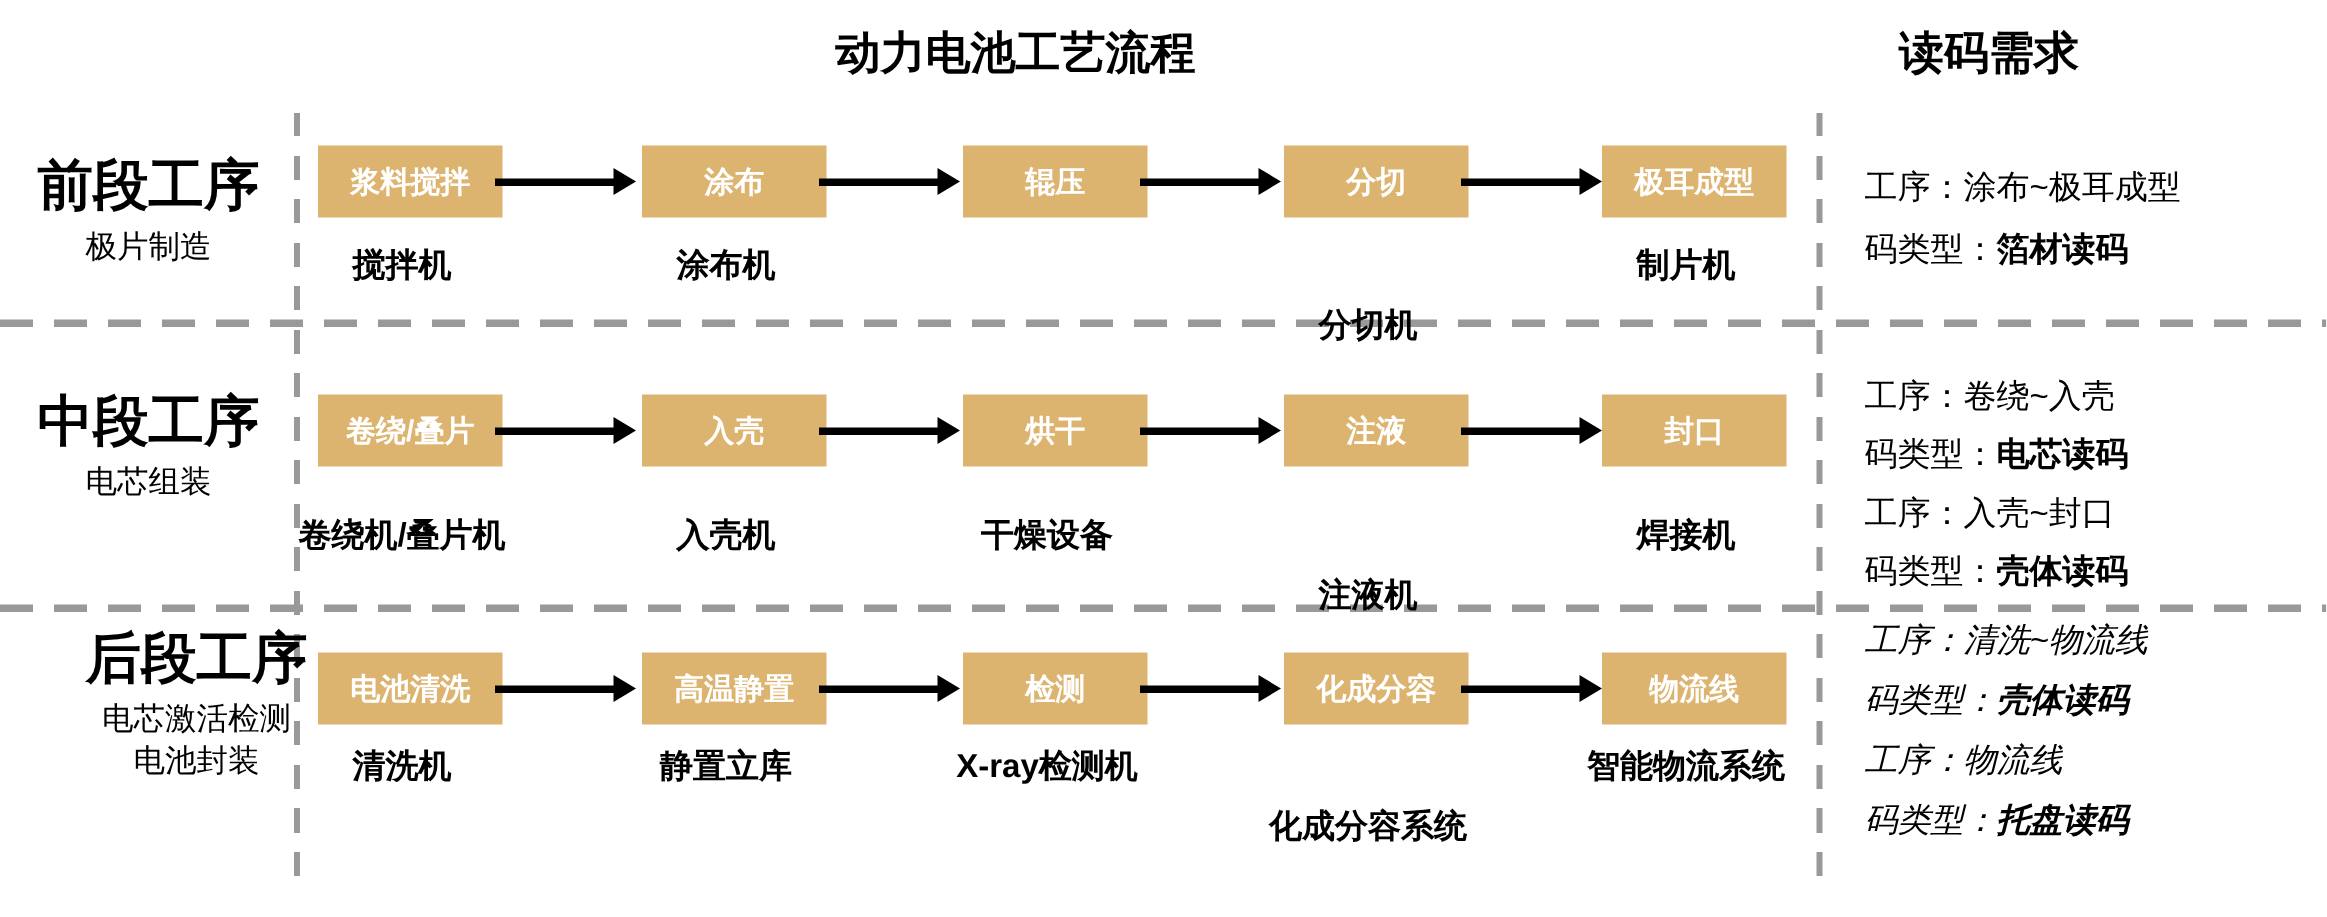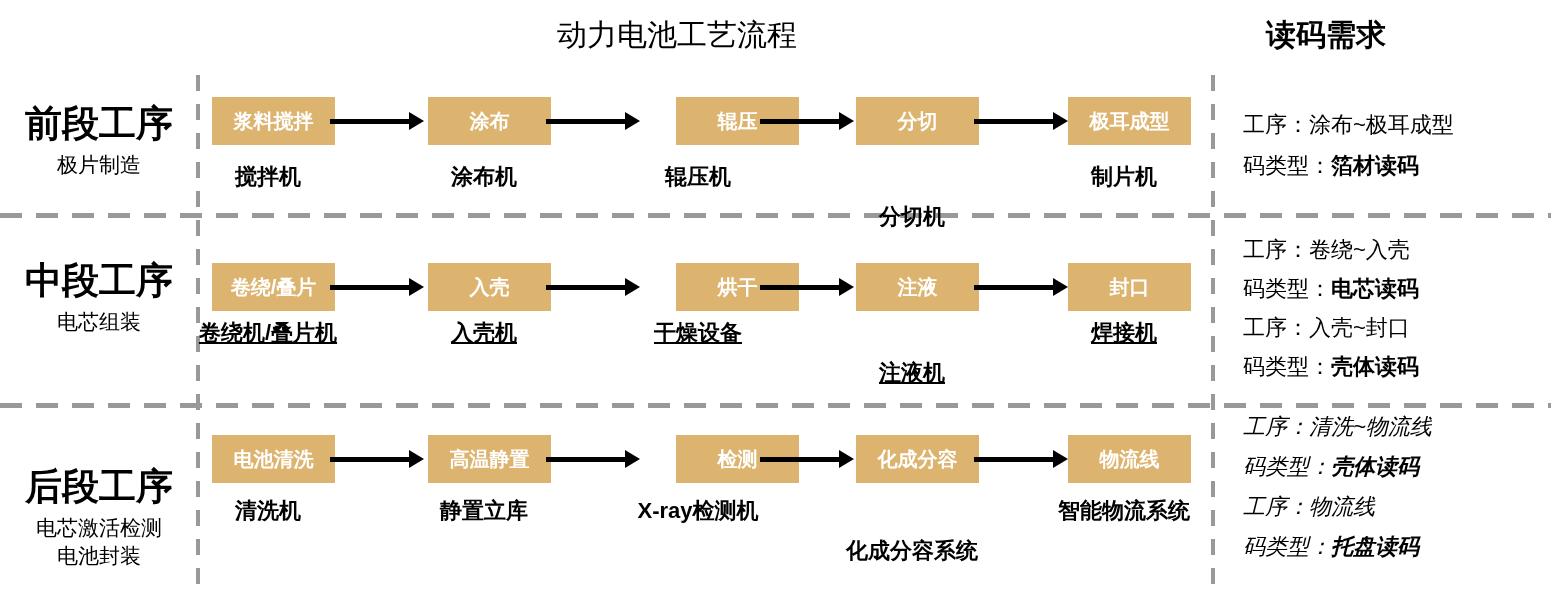--- a/index.html
+++ b/index.html
@@ -7,65 +7,65 @@
     --box-text:#FFFFFF;
     --divider:#999999;
     --arrow:#000000;
     --text:#000000;
   }
   html,body{margin:0;padding:0;background:#fff;}
   .canvas{
     position:relative;width:1551px;height:611px;background:#fff;overflow:hidden;
     font-family:"Liberation Sans", sans-serif;color:var(--text);
   }
-  .title{position:absolute;top:15px;left:557px;font-size:30px;font-weight:normal;white-space:nowrap;}
+  .title{position:absolute;top:15px;left:557px;font-size:30px;font-weight:bold;white-space:nowrap;}
   .req-title{position:absolute;top:15px;left:1266px;font-size:30px;font-weight:bold;white-space:nowrap;}
 
   .vline{position:absolute;top:75px;height:515px;width:4px;
     background:repeating-linear-gradient(to bottom,var(--divider) 0 16px,transparent 16px 29px);}
   .vline.left{left:196px;}
   .vline.right{left:1211px;}
   .hline{position:absolute;left:0;width:1551px;height:5px;
     background:repeating-linear-gradient(to right,var(--divider) 0 22px,transparent 22px 36px);}
   .hline.h1{top:213px;}
   .hline.h2{top:403px;}
 
   .stage{position:absolute;left:0;width:198px;text-align:center;}
   .stage.r1{top:101px;}
   .stage.r2{top:258px;}
-  .stage.r3{top:464px;}
+  .stage.r3{top:416px;margin-left:32px;}
   .stage-name{font-size:37px;font-weight:bold;line-height:46px;white-space:nowrap;}
   .stage-sub{font-size:21px;line-height:28px;margin-top:4px;white-space:nowrap;}
   .stage-sub + .stage-sub{margin-top:0;}
 
   .pbox{position:absolute;width:123px;height:48px;background:var(--box-fill);color:var(--box-text);
     font-size:20px;font-weight:bold;display:flex;align-items:center;justify-content:center;white-space:nowrap;}
   .pbox.r1{top:97px;}
   .pbox.r2{top:263px;}
   .pbox.r3{top:435px;}
-  .bx1{left:212px;}.bx2{left:428px;}.bx3{left:642px;margin-left:34px;}.bx4{left:856px;}.bx5{left:1068px;}
+  .bx1{left:212px;}.bx2{left:428px;}.bx3{left:642px;}.bx4{left:856px;}.bx5{left:1068px;}
 
   .machine{position:absolute;width:220px;text-align:center;font-size:22px;font-weight:bold;white-space:nowrap;}
   .machine.r1{top:162px;}
-  .machine.r2{top:318px;text-decoration:underline;}
+  .machine.r2{top:342px;}
   .machine.r3{top:496px;}
   .mc1{left:158px;}.mc2{left:374px;}.mc3{left:588px;}.mc4{left:802px;margin-top:40px;}.mc5{left:1014px;}
 
   .arrow{position:absolute;width:94px;height:18px;}
   .arrow.r1{top:112px;}
   .arrow.r2{top:278px;}
   .arrow.r3{top:450px;}
   .ar1{left:330px;}.ar2{left:546px;}.ar3{left:760px;}.ar4{left:974px;}
   .shaft{position:absolute;left:0;top:7px;height:5px;width:82px;background:var(--arrow);}
   .head{position:absolute;right:0;top:0;width:0;height:0;
     border-left:15px solid var(--arrow);border-top:9px solid transparent;border-bottom:9px solid transparent;}
 
   .reqs{position:absolute;left:1243px;font-size:22px;white-space:nowrap;}
   .reqs.r1{top:104px;line-height:41px;}
-  .reqs.r2{top:230px;line-height:39px;}
+  .reqs.r2{top:244px;line-height:39px;}
   .reqs.r3{top:407px;line-height:40px;font-style:italic;}
   .reqs .bold{font-weight:bold;}
 </style>
 </head>
 <body>
 
 <div class="canvas">
 
   <div class="title">动力电池工艺流程</div>
   <div class="req-title">读码需求</div>
@@ -95,21 +95,20 @@
   <div class="arrow r1 ar3">
       <div class="shaft"></div>
       <div class="head"></div>
     </div>
   <div class="arrow r1 ar4">
       <div class="shaft"></div>
       <div class="head"></div>
     </div>
   <div class="machine r1 mc1">搅拌机</div>
   <div class="machine r1 mc2">涂布机</div>
-  <div class="machine r1 mc3">辊压机</div>
   <div class="machine r1 mc4">分切机</div>
   <div class="machine r1 mc5">制片机</div>
   <div class="reqs r1">
     <div><span>工序：</span><span>涂布~极耳成型</span></div>
     <div><span>码类型：</span><span class="bold">箔材读码</span></div>
   </div>
 
   <div class="stage r2">
     <div class="stage-name">中段工序</div>
     <div class="stage-sub">电芯组装</div>

